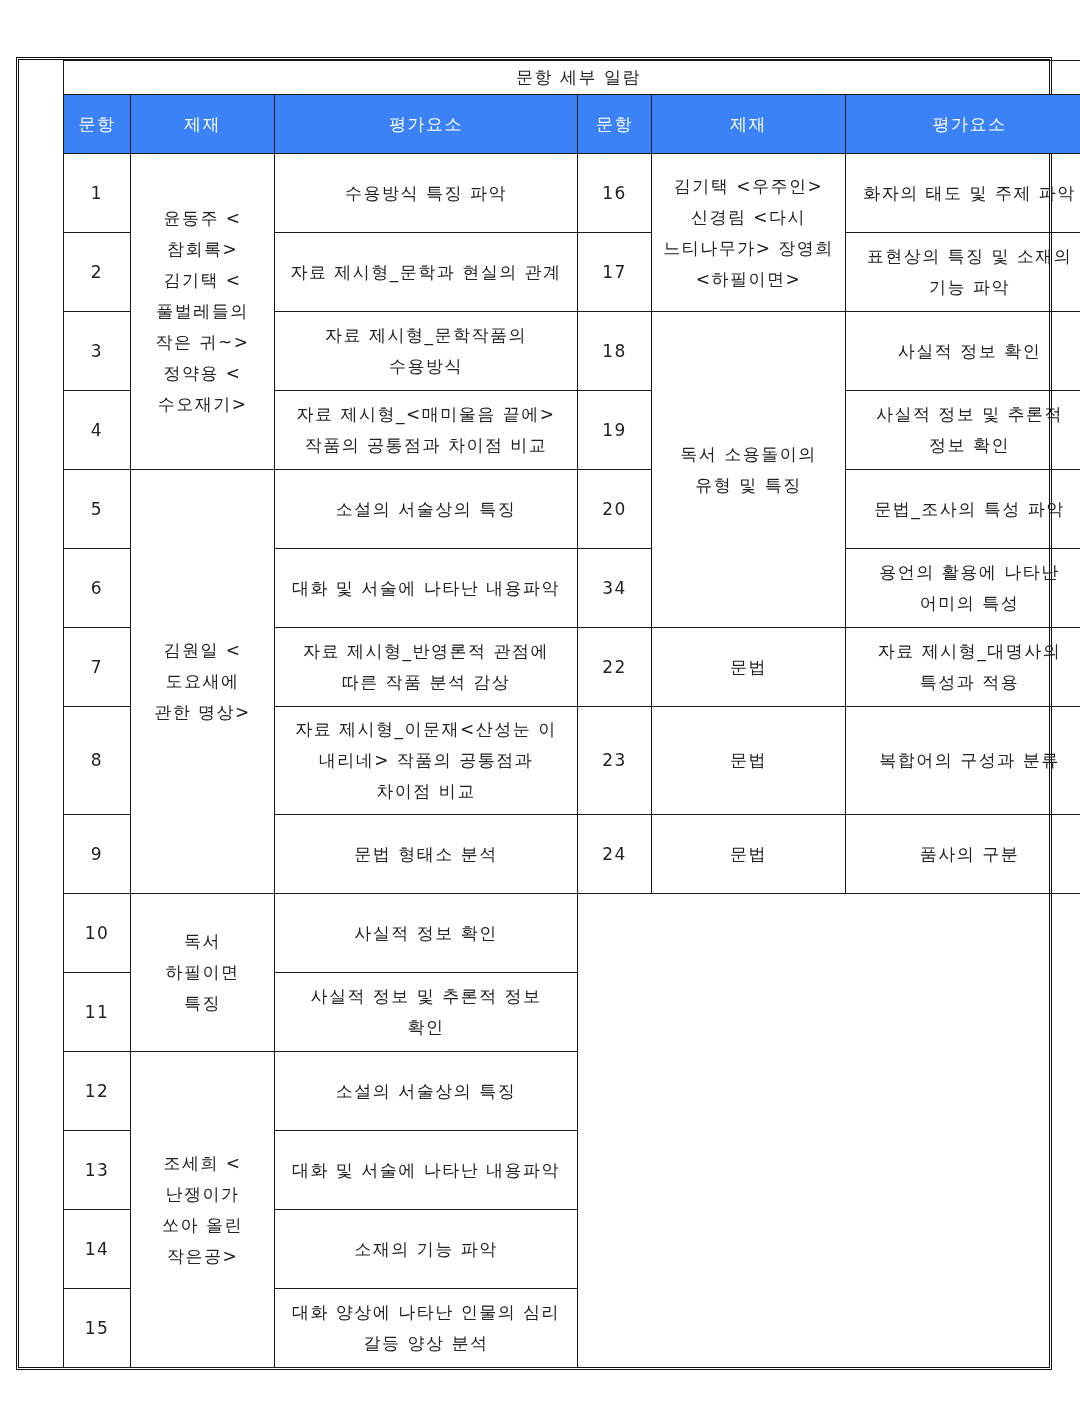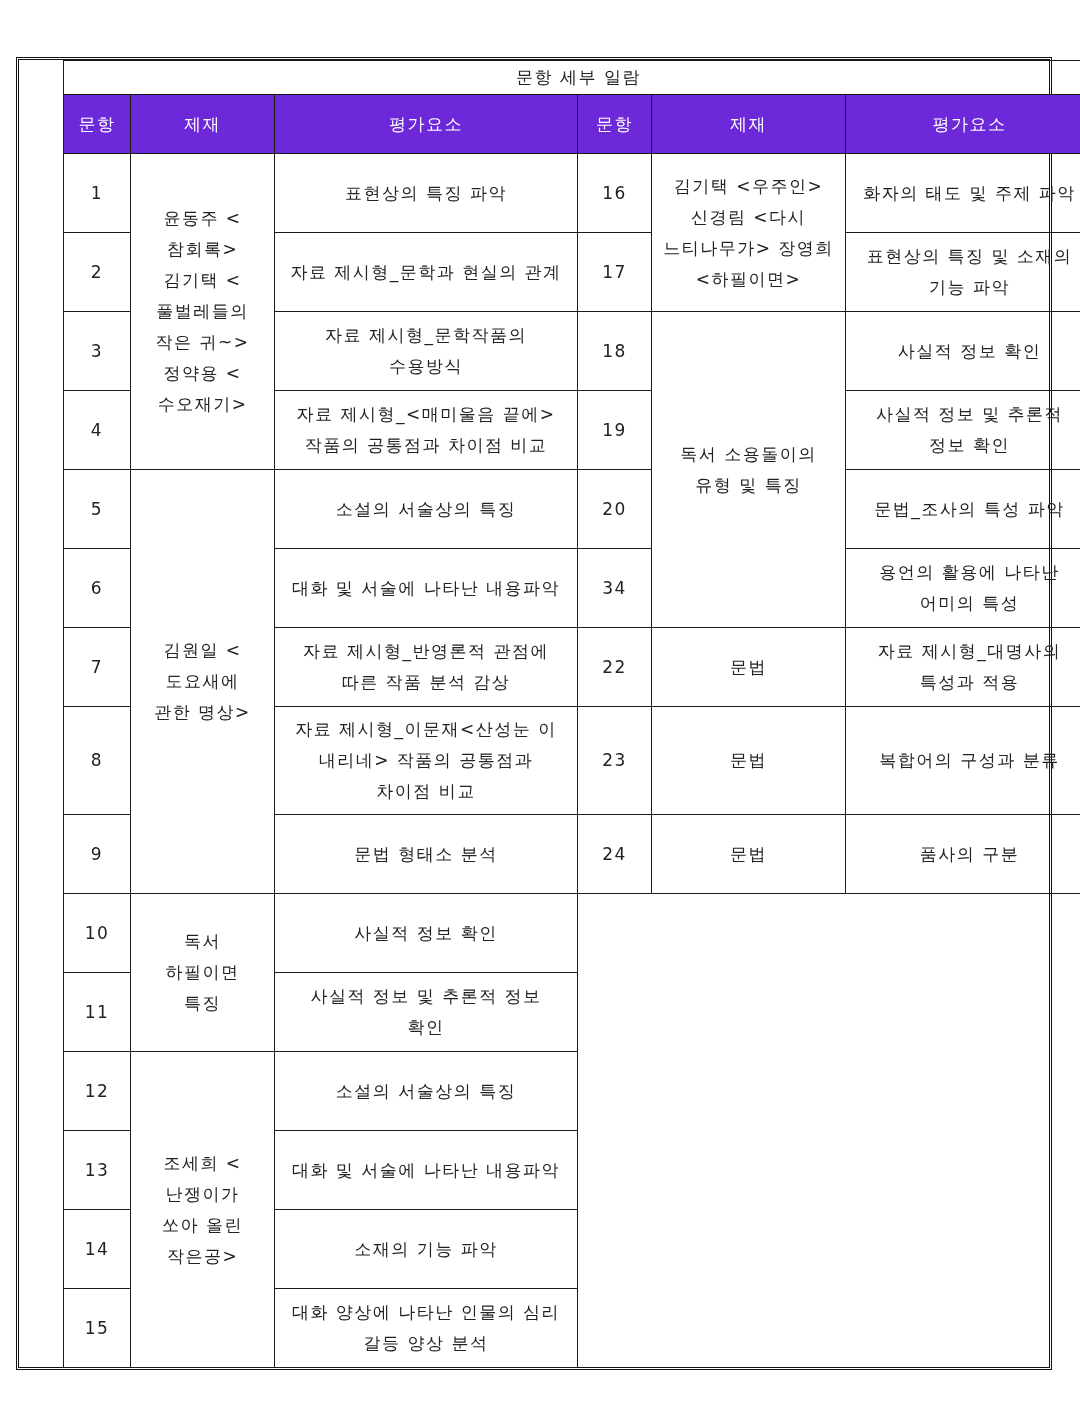--- a/index.html
+++ b/index.html
@@ -11,21 +11,21 @@
   table.grid {
     position:absolute; left:19px; top:60px;
     border-collapse:collapse; table-layout:fixed; width:1030px;margin-left:44px;
   }
   table.grid td, table.grid th {
     border:1.5px solid #1a1a1a; text-align:center; vertical-align:middle;
     padding:0 6px; font-size:17px; line-height:31px; letter-spacing:1.5px;
     font-weight:normal; word-break:keep-all;
   }
   .title-cell { height:33px; font-family:"DejaVu Serif","Liberation Serif",serif; font-size:21px; letter-spacing:3px; line-height:33px; border-bottom:1.5px solid #1a1a1a; }
-  .hdr th { background:#6d28d9; color:#ffffff; height:58px; font-size:23px; letter-spacing:2px; }
+  .hdr th { background:#3b82f6; color:#ffffff; height:58px; font-size:23px; letter-spacing:2px; }
   .num { letter-spacing:0; font-size:17px; }
   .r79 { height:79px; }
   .r108 { height:108px; }
   .blank { border-right:none !important; border-bottom:none !important; }
 </style>
 </head>
 <body>
 
 <div class="frame"></div>
 
@@ -47,21 +47,21 @@
     <th>제재</th>
     <th>평가요소</th>
     <th>문항</th>
     <th>제재</th>
     <th>평가요소</th>
   </tr>
 
   <tr class="r79">
     <td class="num">1</td>
     <td rowspan="4" style="padding:0 14px;">윤동주 &lt;참회록&gt; 김기택 &lt;풀벌레들의 작은 귀~&gt; 정약용 &lt;수오재기&gt;</td>
-    <td>표현상의 특징 파악</td>
+    <td>수용방식 특징 파악</td>
     <td class="num">16</td>
     <td rowspan="2">김기택 &lt;우주인&gt; 신경림 &lt;다시 느티나무가&gt; 장영희 &lt;하필이면&gt;</td>
     <td>화자의 태도 및 주제 파악</td>
   </tr>
 
   <tr class="r79">
     <td class="num">2</td>
     <td>자료 제시형_문학과 현실의 관계</td>
     <td class="num">17</td>
     <td style="padding:0 14px;">표현상의 특징 및 소재의 기능 파악</td>

